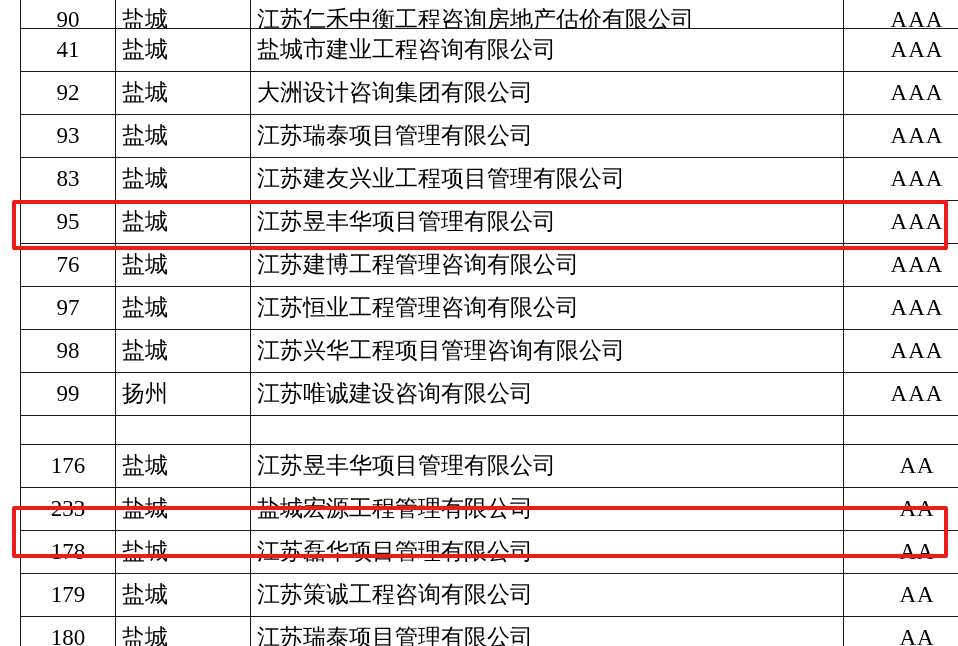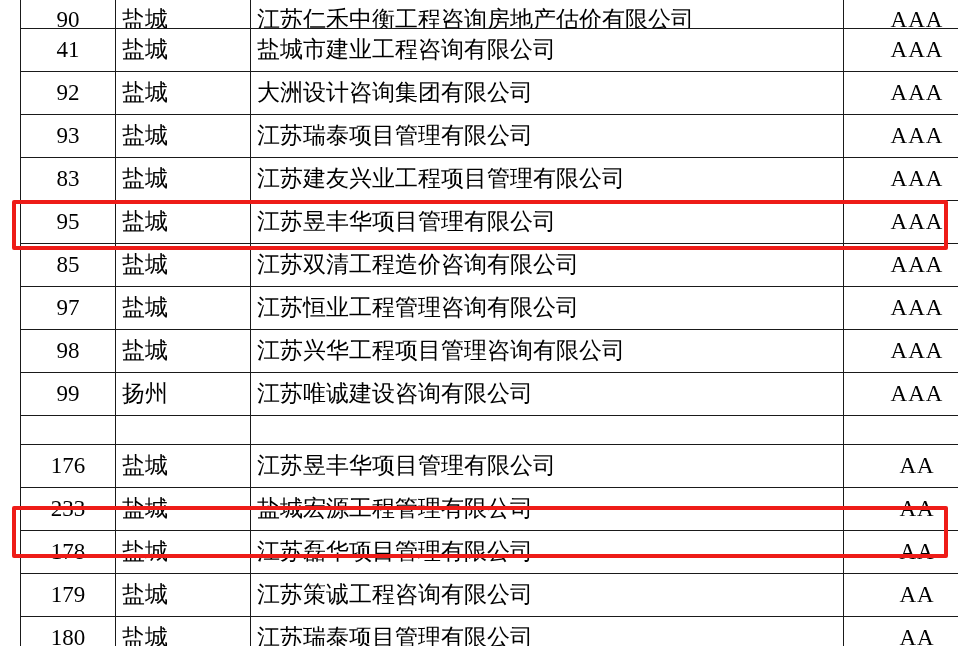--- a/index.html
+++ b/index.html
@@ -136,23 +136,23 @@
       </tr>
 
       <tr>
         <td class="c-no">95</td>
         <td class="c-city">盐城</td>
         <td class="c-name">江苏昱丰华项目管理有限公司</td>
         <td class="c-grade">AAA</td>
       </tr>
 
       <tr>
-        <td class="c-no">85</td>
-        <td class="c-city">盐城</td>
-        <td class="c-name">江苏双清工程造价咨询有限公司</td>
+        <td class="c-no">76</td>
+        <td class="c-city">盐城</td>
+        <td class="c-name">江苏建博工程管理咨询有限公司</td>
         <td class="c-grade">AAA</td>
       </tr>
 
       <tr>
         <td class="c-no">97</td>
         <td class="c-city">盐城</td>
         <td class="c-name">江苏恒业工程管理咨询有限公司</td>
         <td class="c-grade">AAA</td>
       </tr>
 

